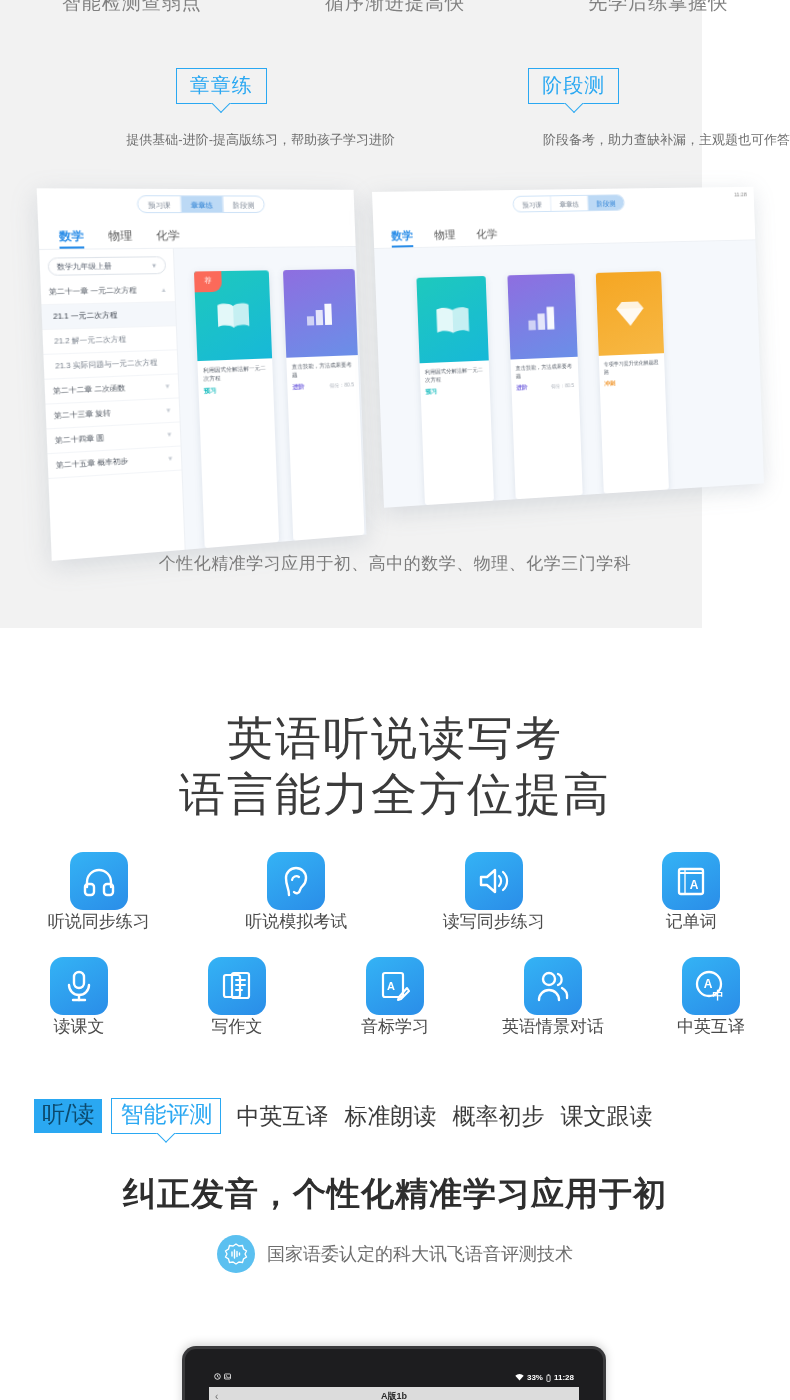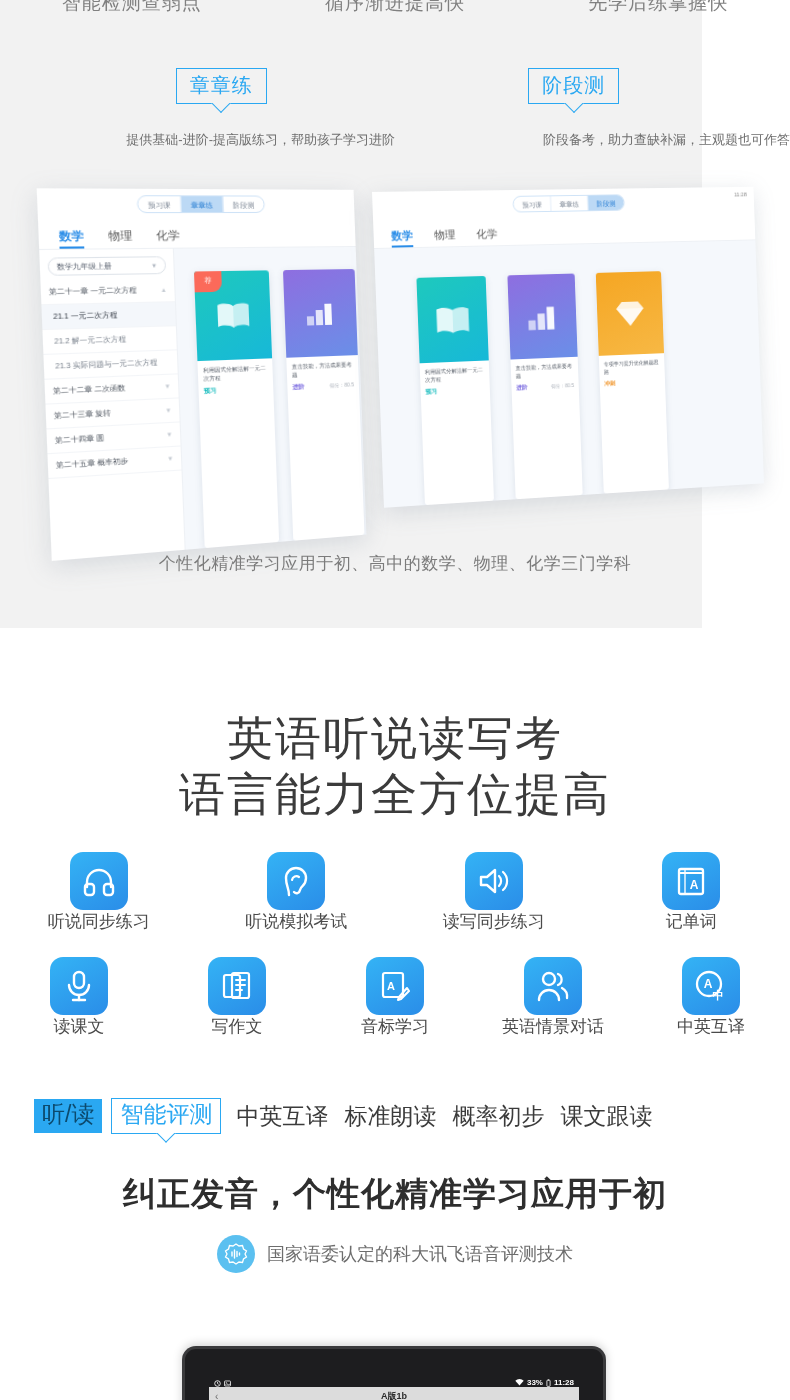--- a/index.html
+++ b/index.html
@@ -213,21 +213,21 @@
     border:3px solid #3a3a3c; border-bottom:none;
     box-shadow:0 -2px 10px rgba(0,0,0,.18);
     overflow:hidden;
   }
   .device-screen{
     position:absolute; left:24px; right:24px; top:24px; bottom:0;
     background:#e9e9e9; overflow:hidden;
   }
   .dev-status{
     height:14px; background:#1d1d1f; color:#fff; font-size:8px;
-    display:flex; align-items:flex-end; justify-content:space-between;
+    display:flex; align-items:flex-start; justify-content:space-between;
     padding:0 5px; font-weight:bold;
   }
   .dev-status .left-ic{ display:flex; gap:3px; align-items:center; }
   .dev-status .right-ic{ display:flex; gap:3px; align-items:center; }
   .dev-appbar{
     height:18px; background:#dcdcdc; display:flex; align-items:center;
     position:relative; padding:0 6px;
   }
   .dev-appbar .back{ font-size:10px; color:#6b6b6b; }
   .dev-appbar .title{

